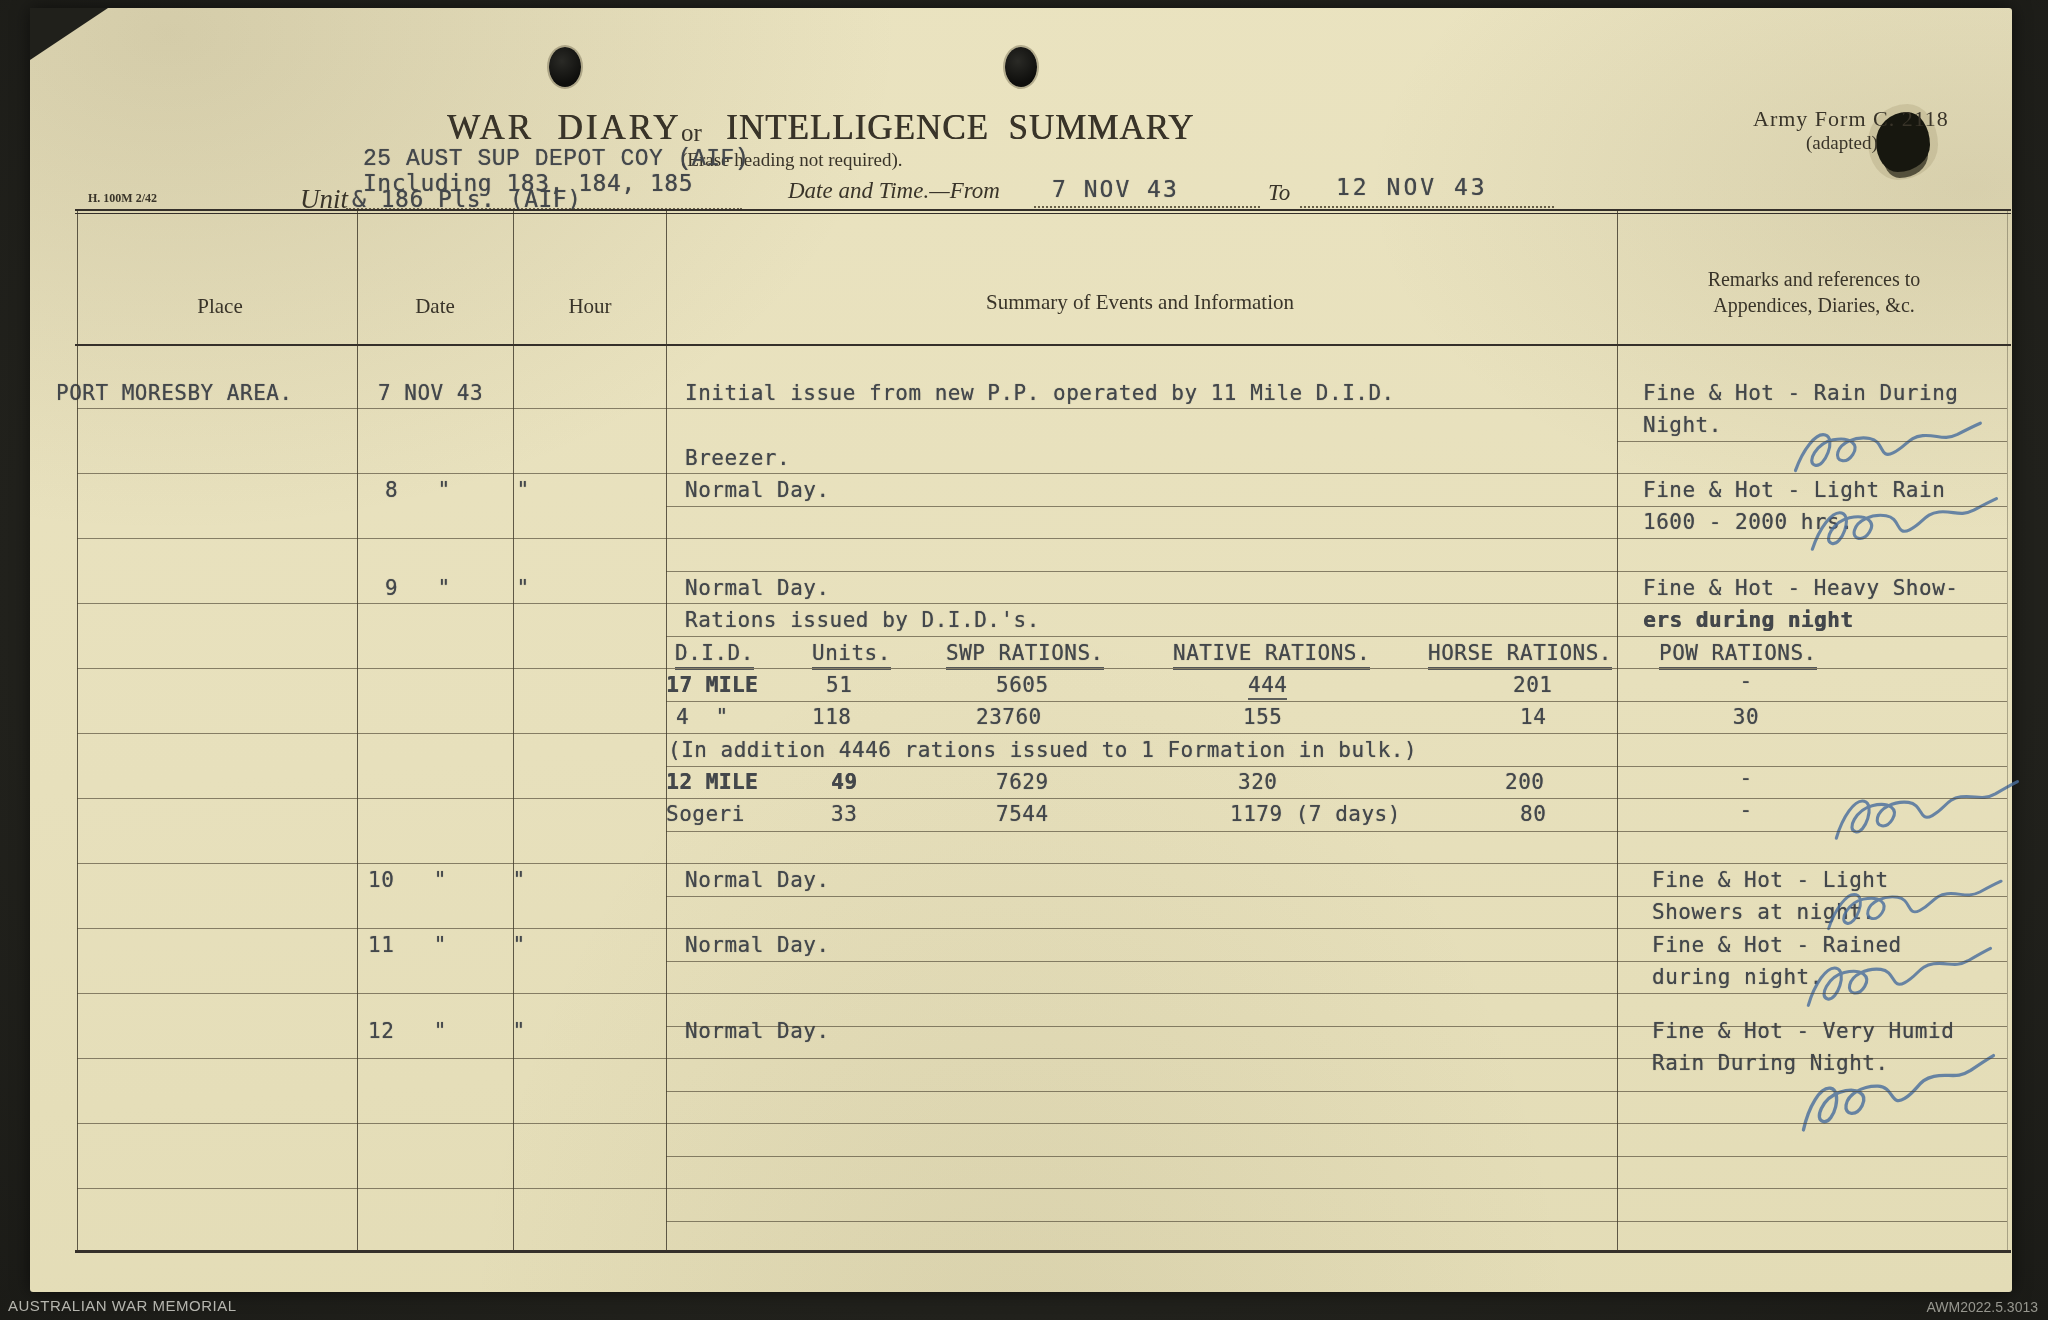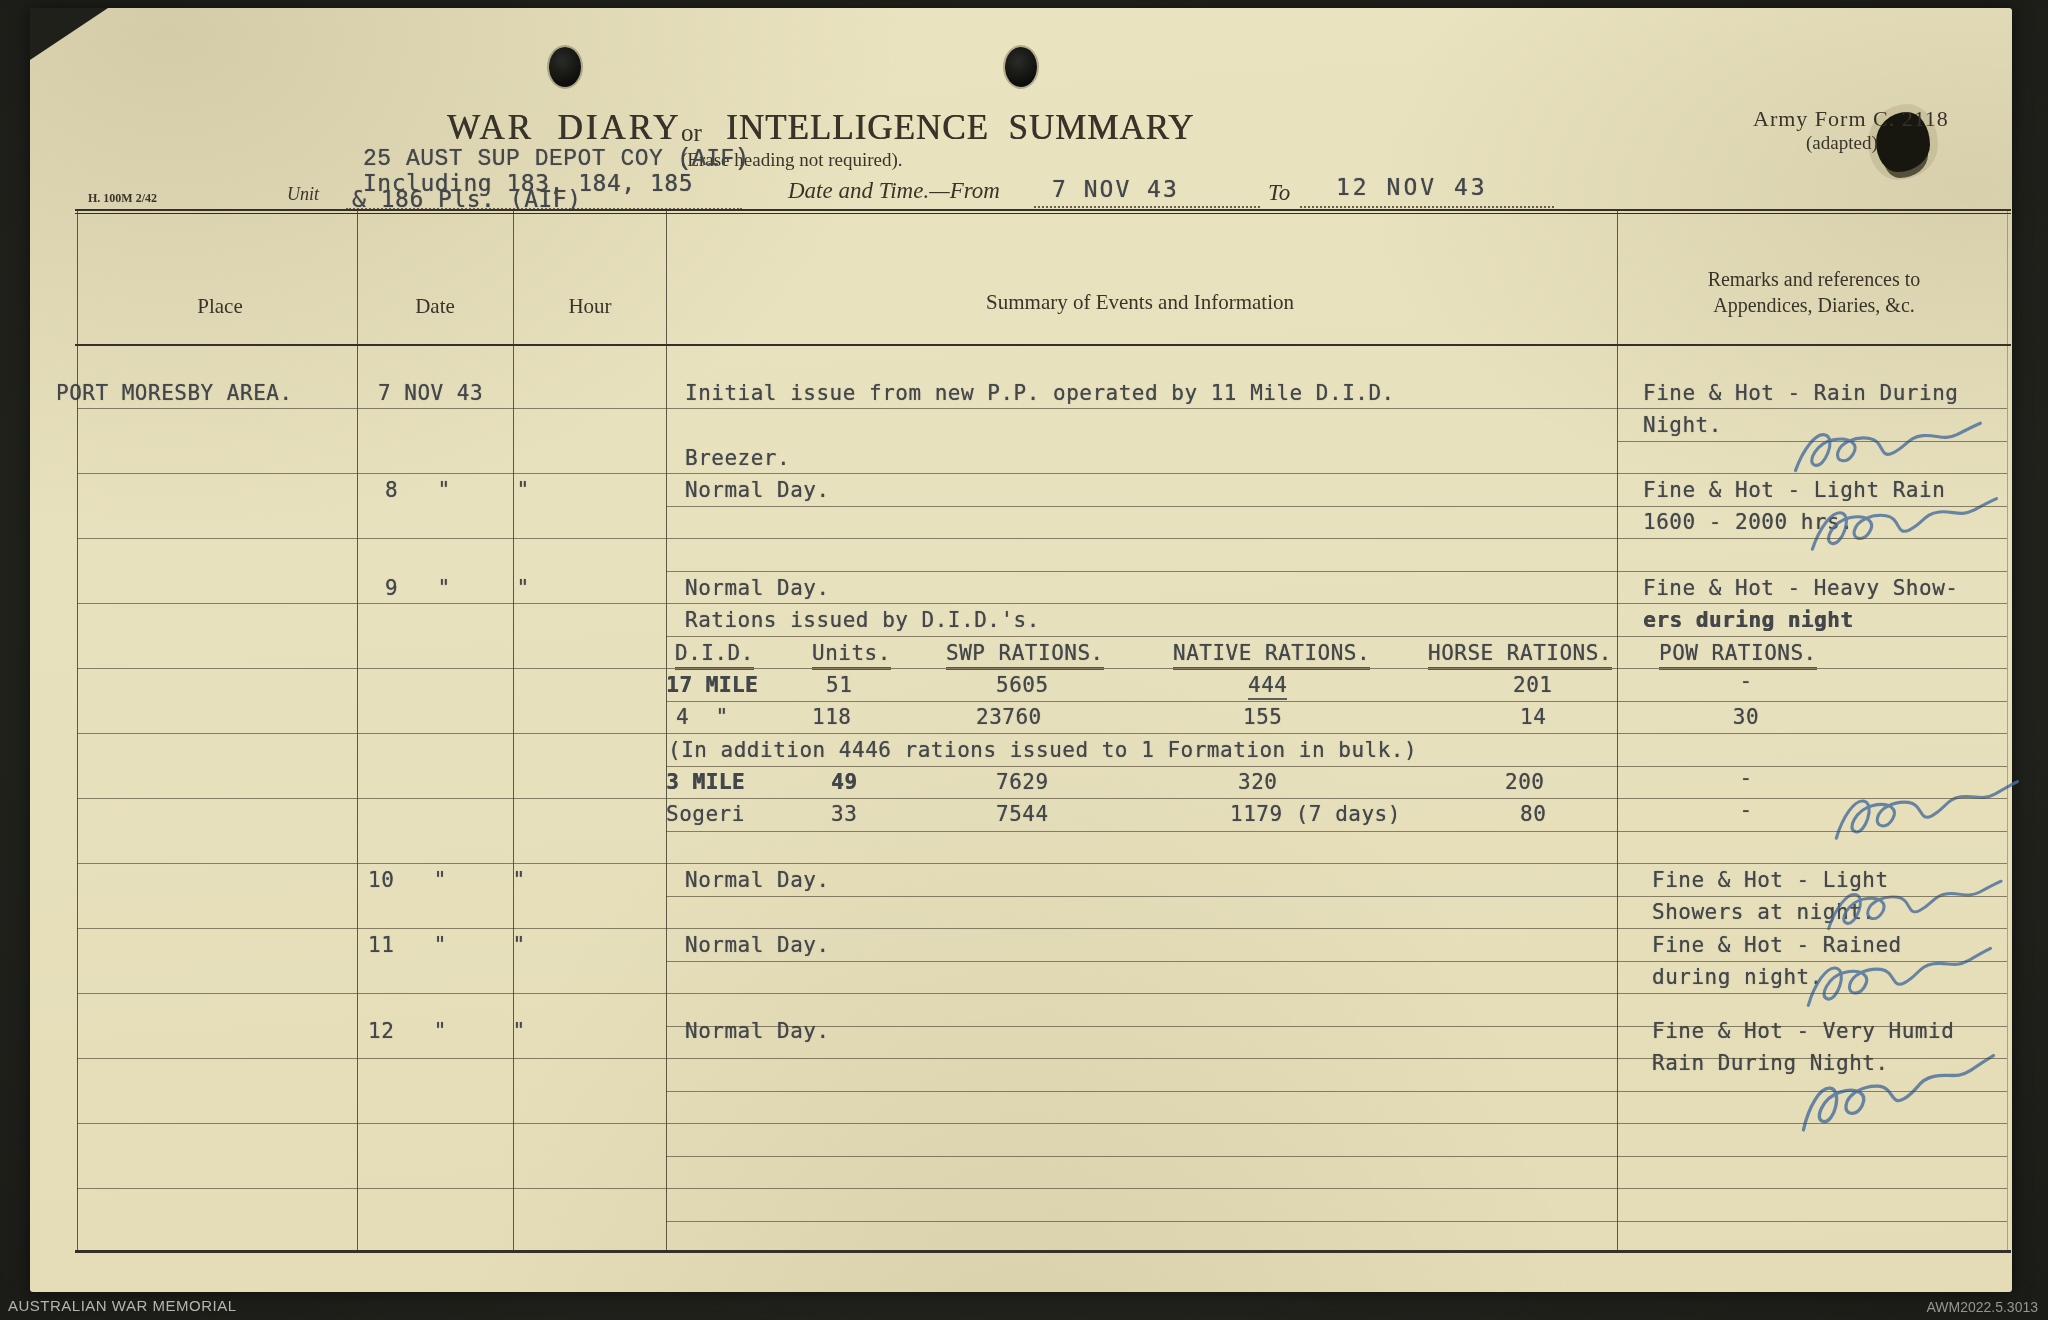--- a/index.html
+++ b/index.html
@@ -49,21 +49,21 @@
   <div class="hole" style="left:1005px;top:47px;"></div>
   <div class="blot"></div>
 
   <div class="p" style="left:1753px;top:106px;font-size:22px;letter-spacing:1px;">Army Form C. 2118</div>
   <div class="p" style="left:1806px;top:132px;font-size:19px;">(adapted)</div>
   <div class="p title" style="left:447px;top:108px;font-size:35px;">WAR  DIARY</div>
   <div class="p" style="left:681px;top:119px;font-size:25px;">or</div>
   <div class="p title" style="left:726px;top:108px;font-size:35px;letter-spacing:1px;">INTELLIGENCE  SUMMARY</div>
   <div class="p" style="left:681px;top:149px;font-size:19px;">(Erase heading not required).</div>
   <div class="p" style="left:88px;top:191px;font-size:12px;font-weight:700;">H. 100M 2/42</div>
-  <div class="p it" style="left:287px;top:184px;font-size:18px;">Unit</div>
+  <div class="p it" style="left:300px;top:184px;font-size:27px;">Unit</div>
   <div class="p it" style="left:788px;top:178px;font-size:23px;">Date and Time.—From</div>
   <div class="p it" style="left:1268px;top:180px;font-size:23px;">To</div>
   <div class="dotted" style="left:346px;top:208px;width:396px;"></div>
   <div class="dotted" style="left:1034px;top:206px;width:226px;"></div>
   <div class="dotted" style="left:1300px;top:206px;width:254px;"></div>
 
   <div class="t big" style="left:363px;top:146px;font-family:Liberation Mono, monospace;">25 AUST SUP DEPOT COY (AIF)</div>
   <div class="t big" style="left:363px;top:170px;">Including 183, 184, 185</div>
   <div class="t big" style="left:352px;top:186px;">&amp; 186 Pls. (AIF)</div>
   <div class="t big" style="left:1052px;top:176px;letter-spacing:2px;">7 NOV 43</div>
@@ -110,21 +110,21 @@
 
   <div class="t" style="left:676px;top:704px;">4  "</div>
   <div class="t" style="left:812px;top:704px;">118</div>
   <div class="t" style="left:976px;top:704px;">23760</div>
   <div class="t" style="left:1243px;top:704px;">155</div>
   <div class="t" style="left:1520px;top:704px;">14</div>
   <div class="t c" style="left:1726px;top:704px;width:40px;">30</div>
 
   <div class="t" style="left:668px;top:737px;">(In addition 4446 rations issued to 1 Formation in bulk.)</div>
 
-  <div class="t bold" style="left:666px;top:769px;">3 MILE</div>
+  <div class="t bold" style="left:666px;top:769px;">12 MILE</div>
   <div class="t bold" style="left:831px;top:769px;">49</div>
   <div class="t" style="left:996px;top:769px;">7629</div>
   <div class="t" style="left:1238px;top:769px;">320</div>
   <div class="t" style="left:1505px;top:769px;">200</div>
   <div class="t c" style="left:1726px;top:765px;width:40px;">-</div>
 
   <div class="t" style="left:666px;top:801px;">Sogeri</div>
   <div class="t" style="left:831px;top:801px;">33</div>
   <div class="t" style="left:996px;top:801px;">7544</div>
   <div class="t" style="left:1230px;top:801px;">1179 (7 days)</div>

